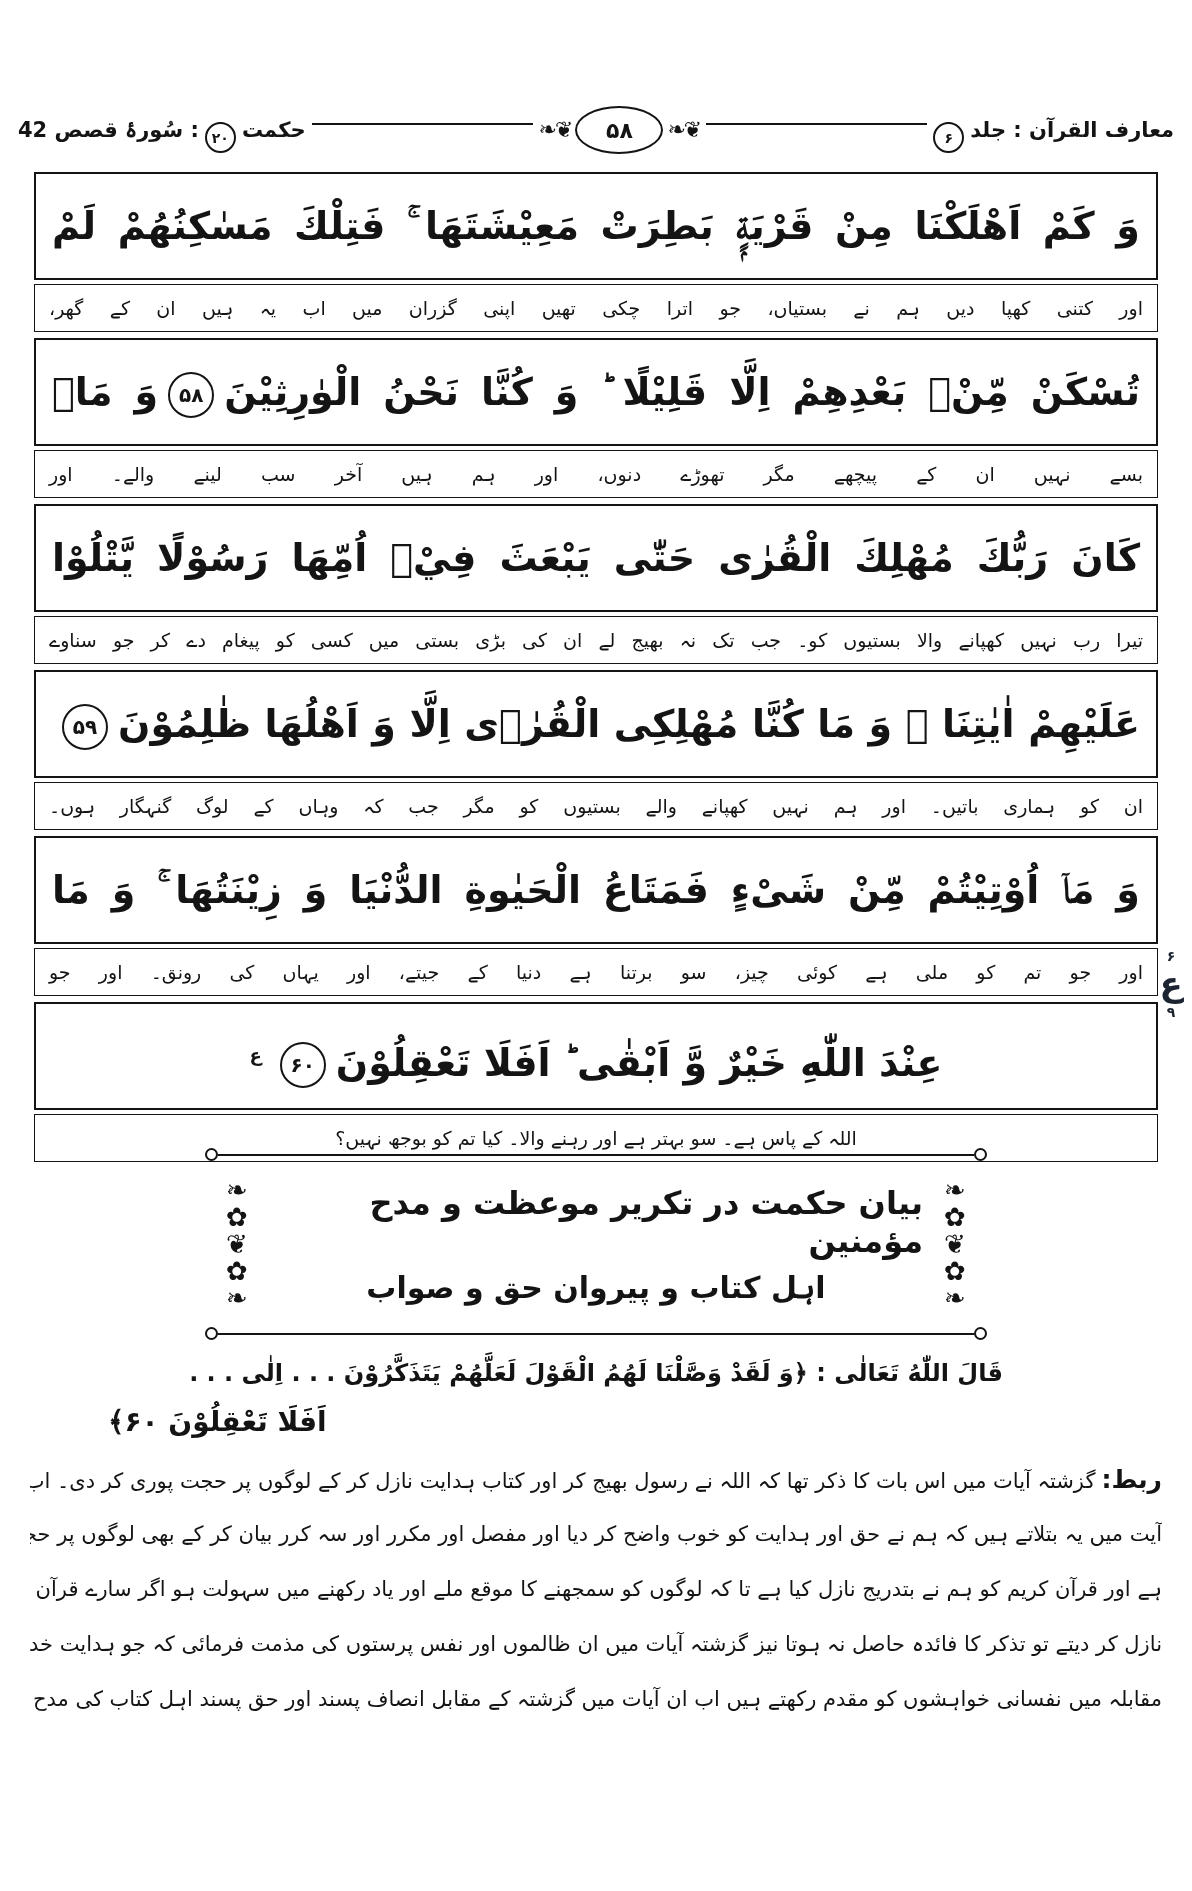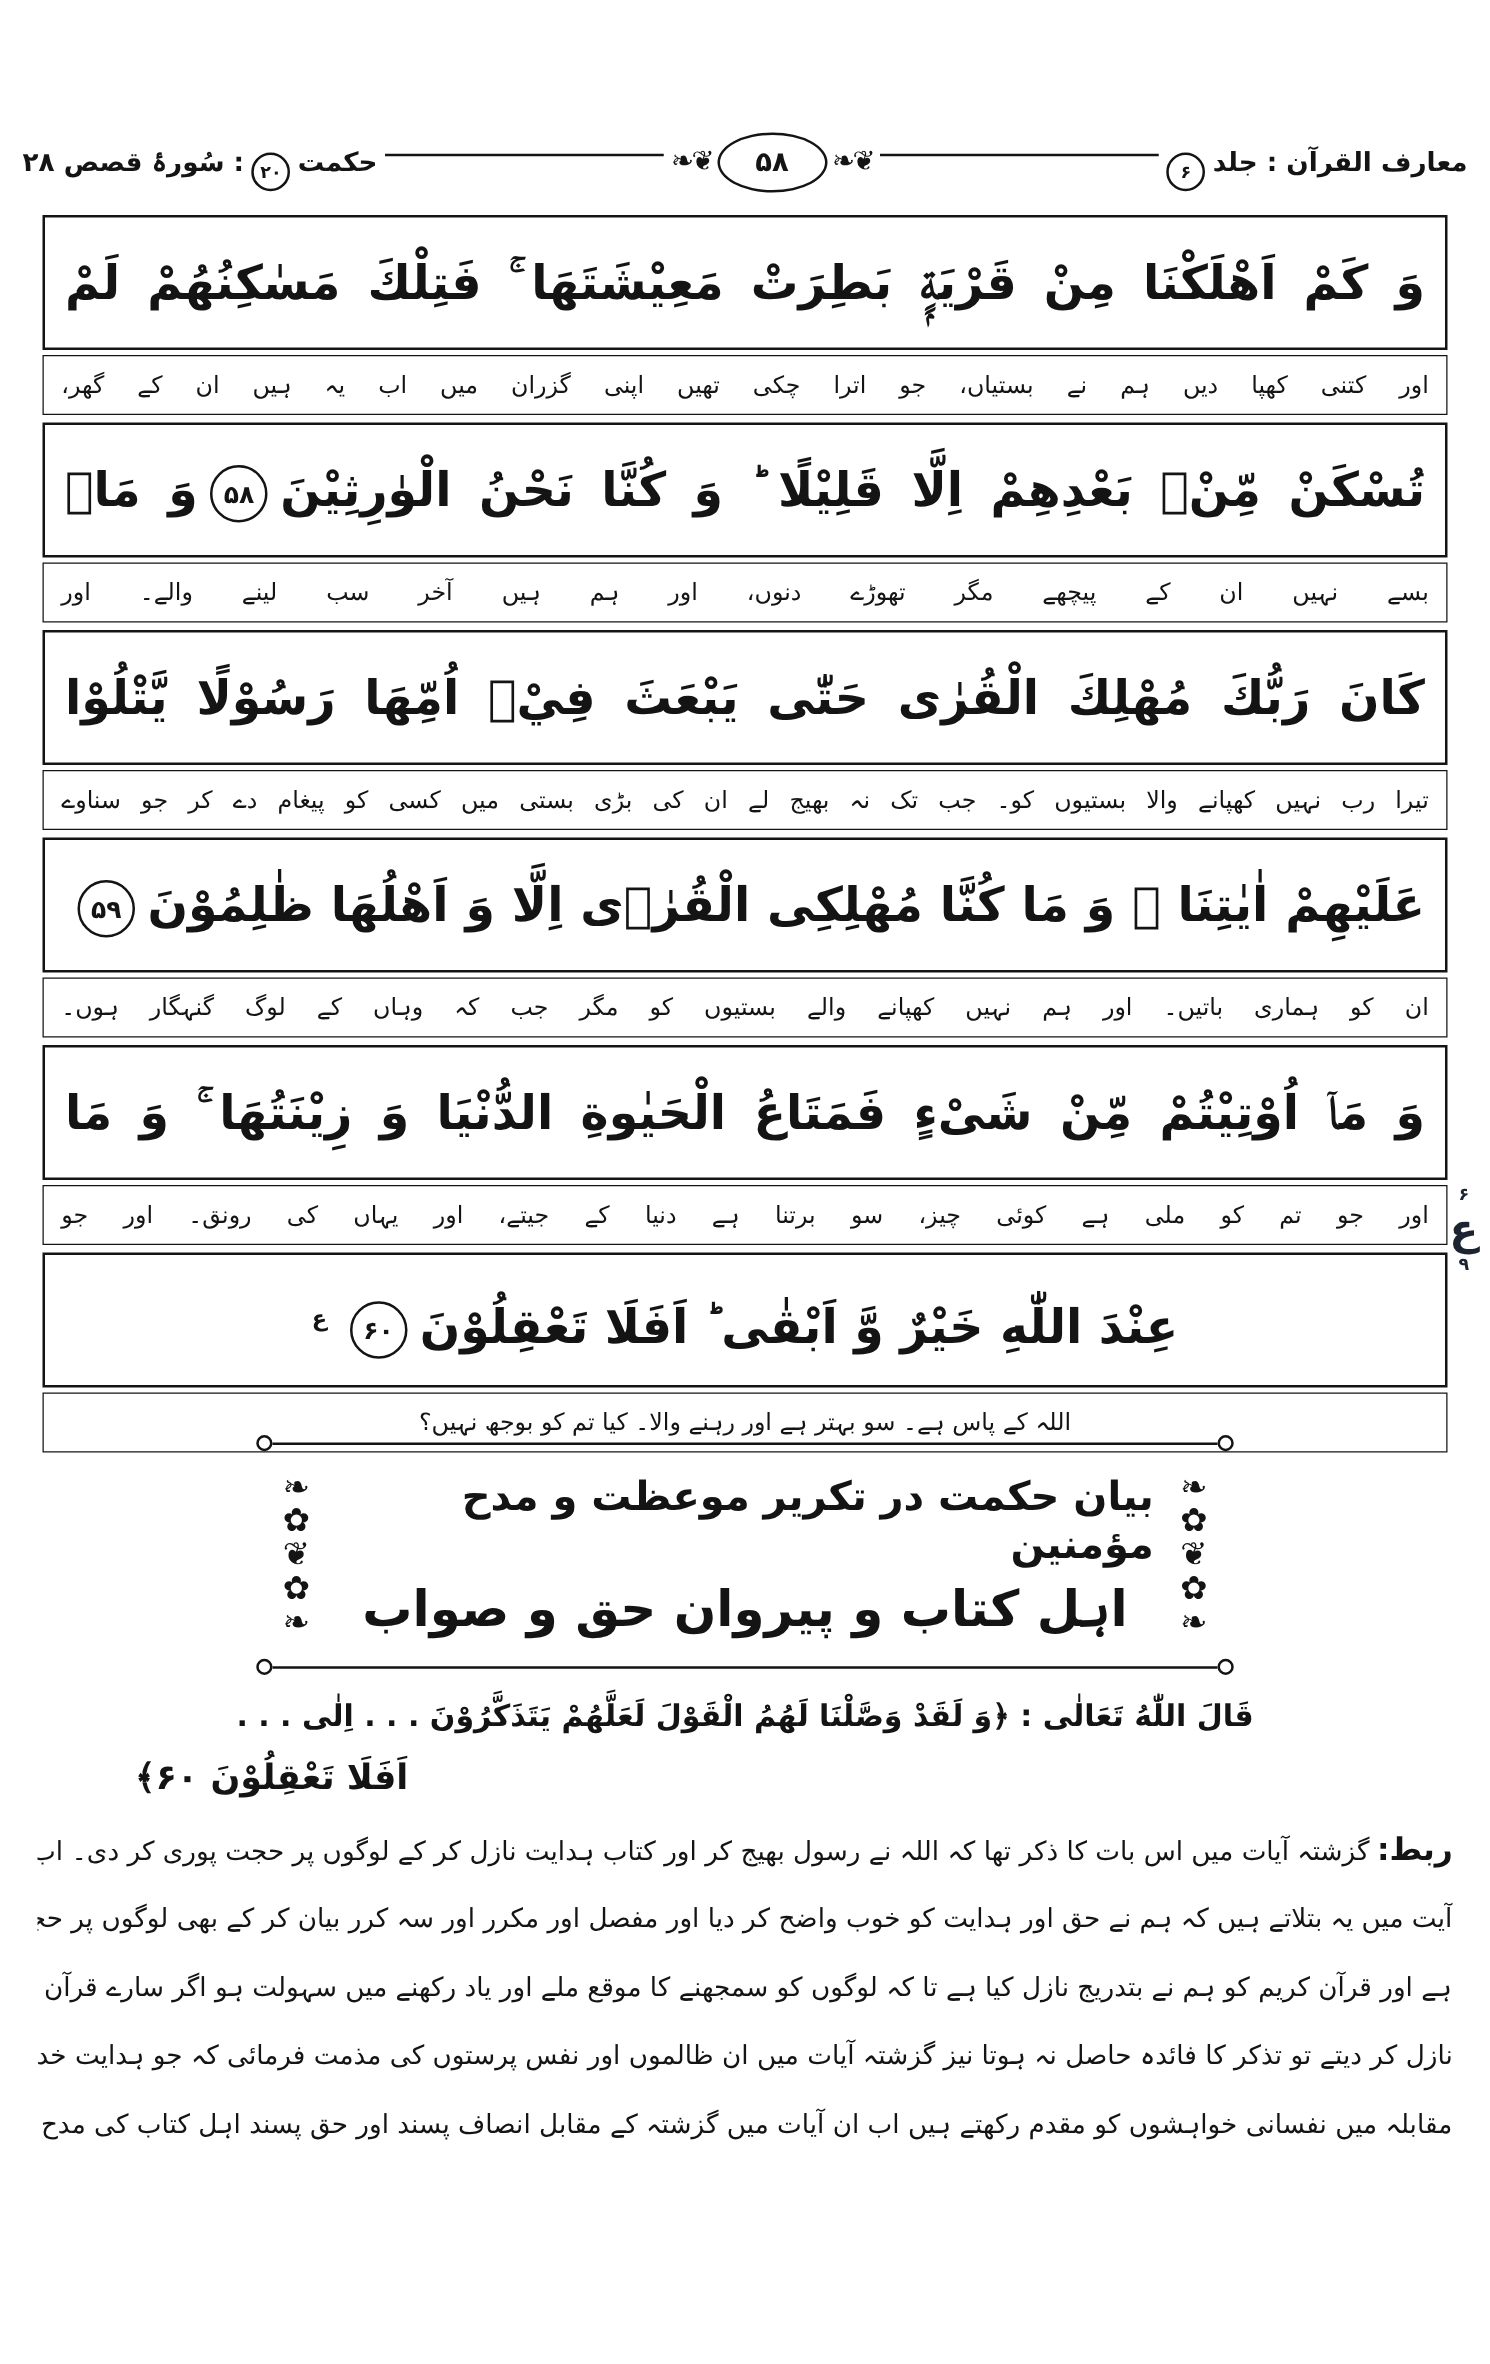--- a/index.html
+++ b/index.html
@@ -69,21 +69,21 @@
   .orn-rule{display:flex;align-items:center;}
   .orn-rule .ring{width:9px;height:9px;border:2px solid #141414;border-radius:50%;flex:0 0 auto;}
   .orn-rule .bar{flex:1;border-top:2.4px solid #141414;}
   .orn-mid{display:flex;align-items:stretch;height:166px;}
   .orn-col{
     width:64px;display:flex;flex-direction:column;align-items:center;justify-content:center;
     font-size:26px;line-height:27px;white-space:pre-line;color:#141414;
   }
   .orn-headings{flex:1;display:flex;flex-direction:column;align-items:center;justify-content:center;gap:10px;}
   .orn-h1{font-size:32px;font-weight:bold;}
-  .orn-h2{font-size:40px;font-weight:bold;}
+  .orn-h2{font-size:30px;font-weight:bold;}
 
   
   .quote{position:absolute;top:1348px;left:60px;right:60px;direction:rtl;}
   .quote .q1{font-size:24px;font-weight:bold;text-align:center;line-height:50px;}
   .quote .q2{font-size:28px;font-weight:bold;text-align:left;line-height:48px;padding-left:48px;}
 
   
   .commentary{position:absolute;top:1452px;left:30px;right:30px;direction:rtl;}
   .p-line{
     font-size:21px;height:55px;line-height:55px;white-space:nowrap;
@@ -93,21 +93,21 @@
 </style>
 </head>
 <body>
 
 <div class="page">
 
   <header class="hdr">
     <div class="hdr-side">
       <span>حکمت</span>
       <span class="circ-num">۲۰</span>
-      <span>: سُورۂ قصص ۲۸</span>
+      <span>: سُورۂ قصص 42</span>
     </div>
     <div class="hdr-rule"></div>
     <div class="hdr-center">
       <span class="leaf">❦❧</span>
       <span class="cartouche">۵۸</span>
       <span class="leaf">❦❧</span>
     </div>
     <div class="hdr-rule"></div>
     <div class="hdr-side">
       <span>معارف القرآن : جلد</span>

